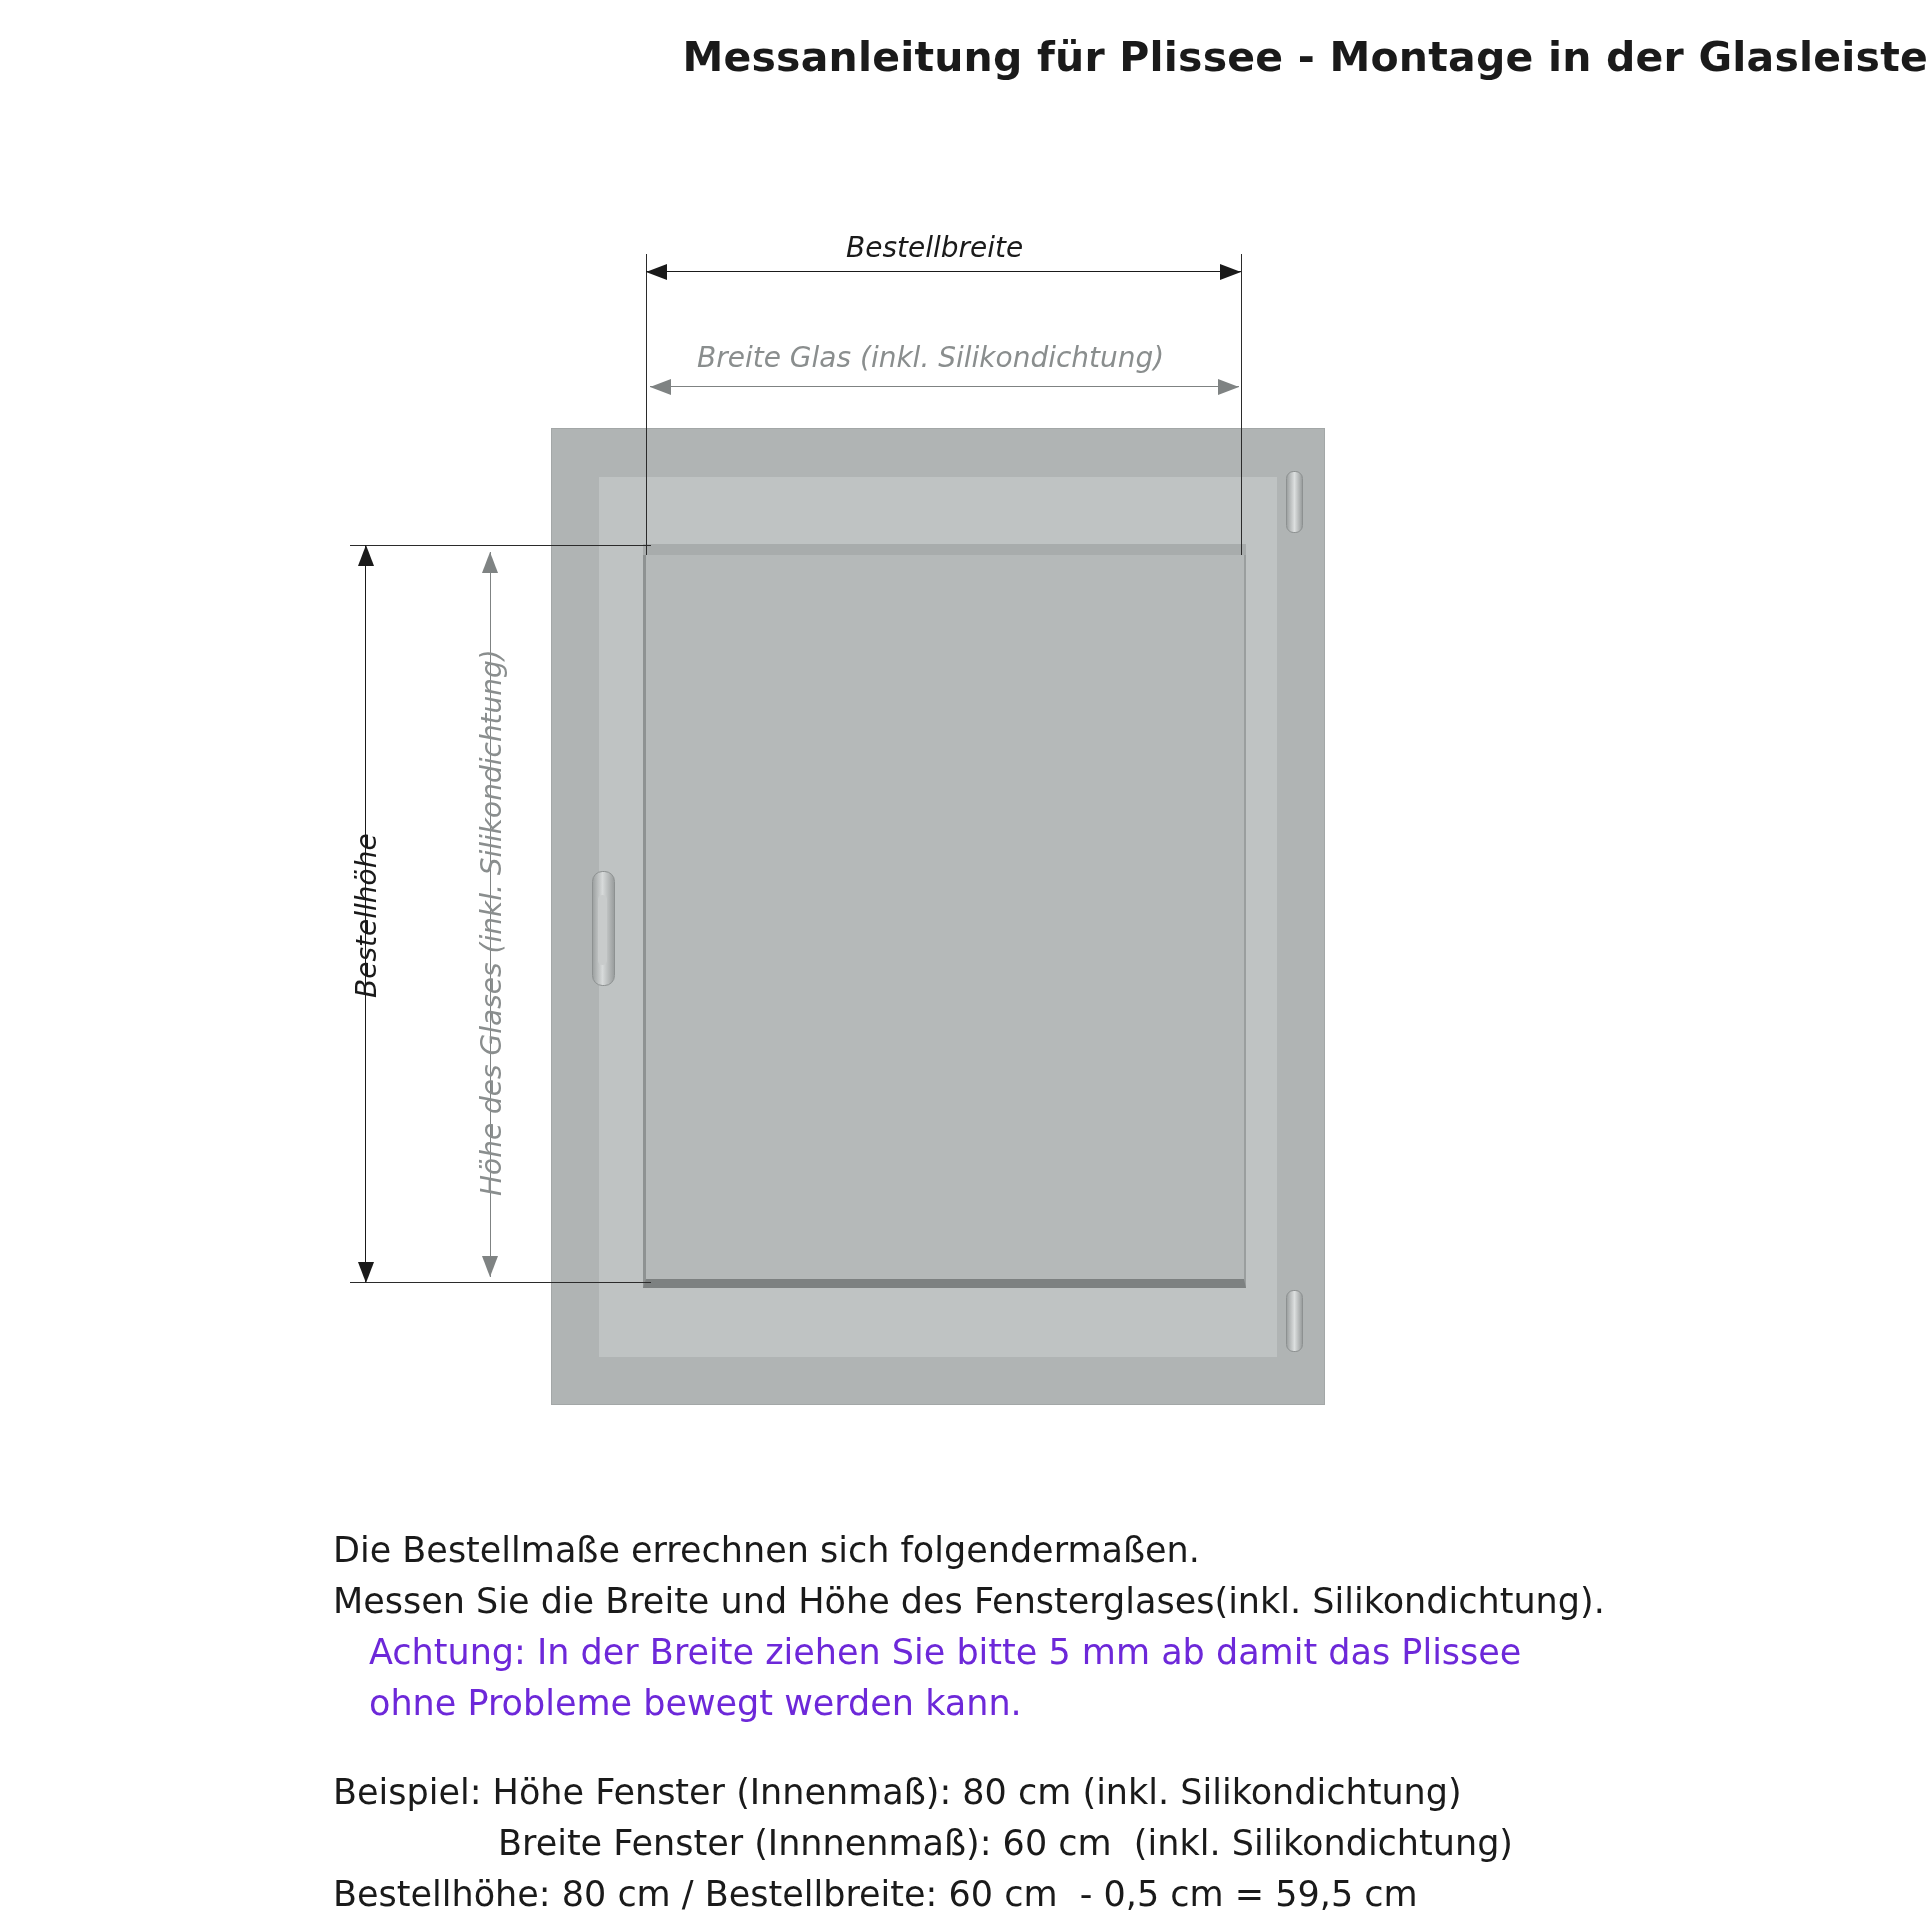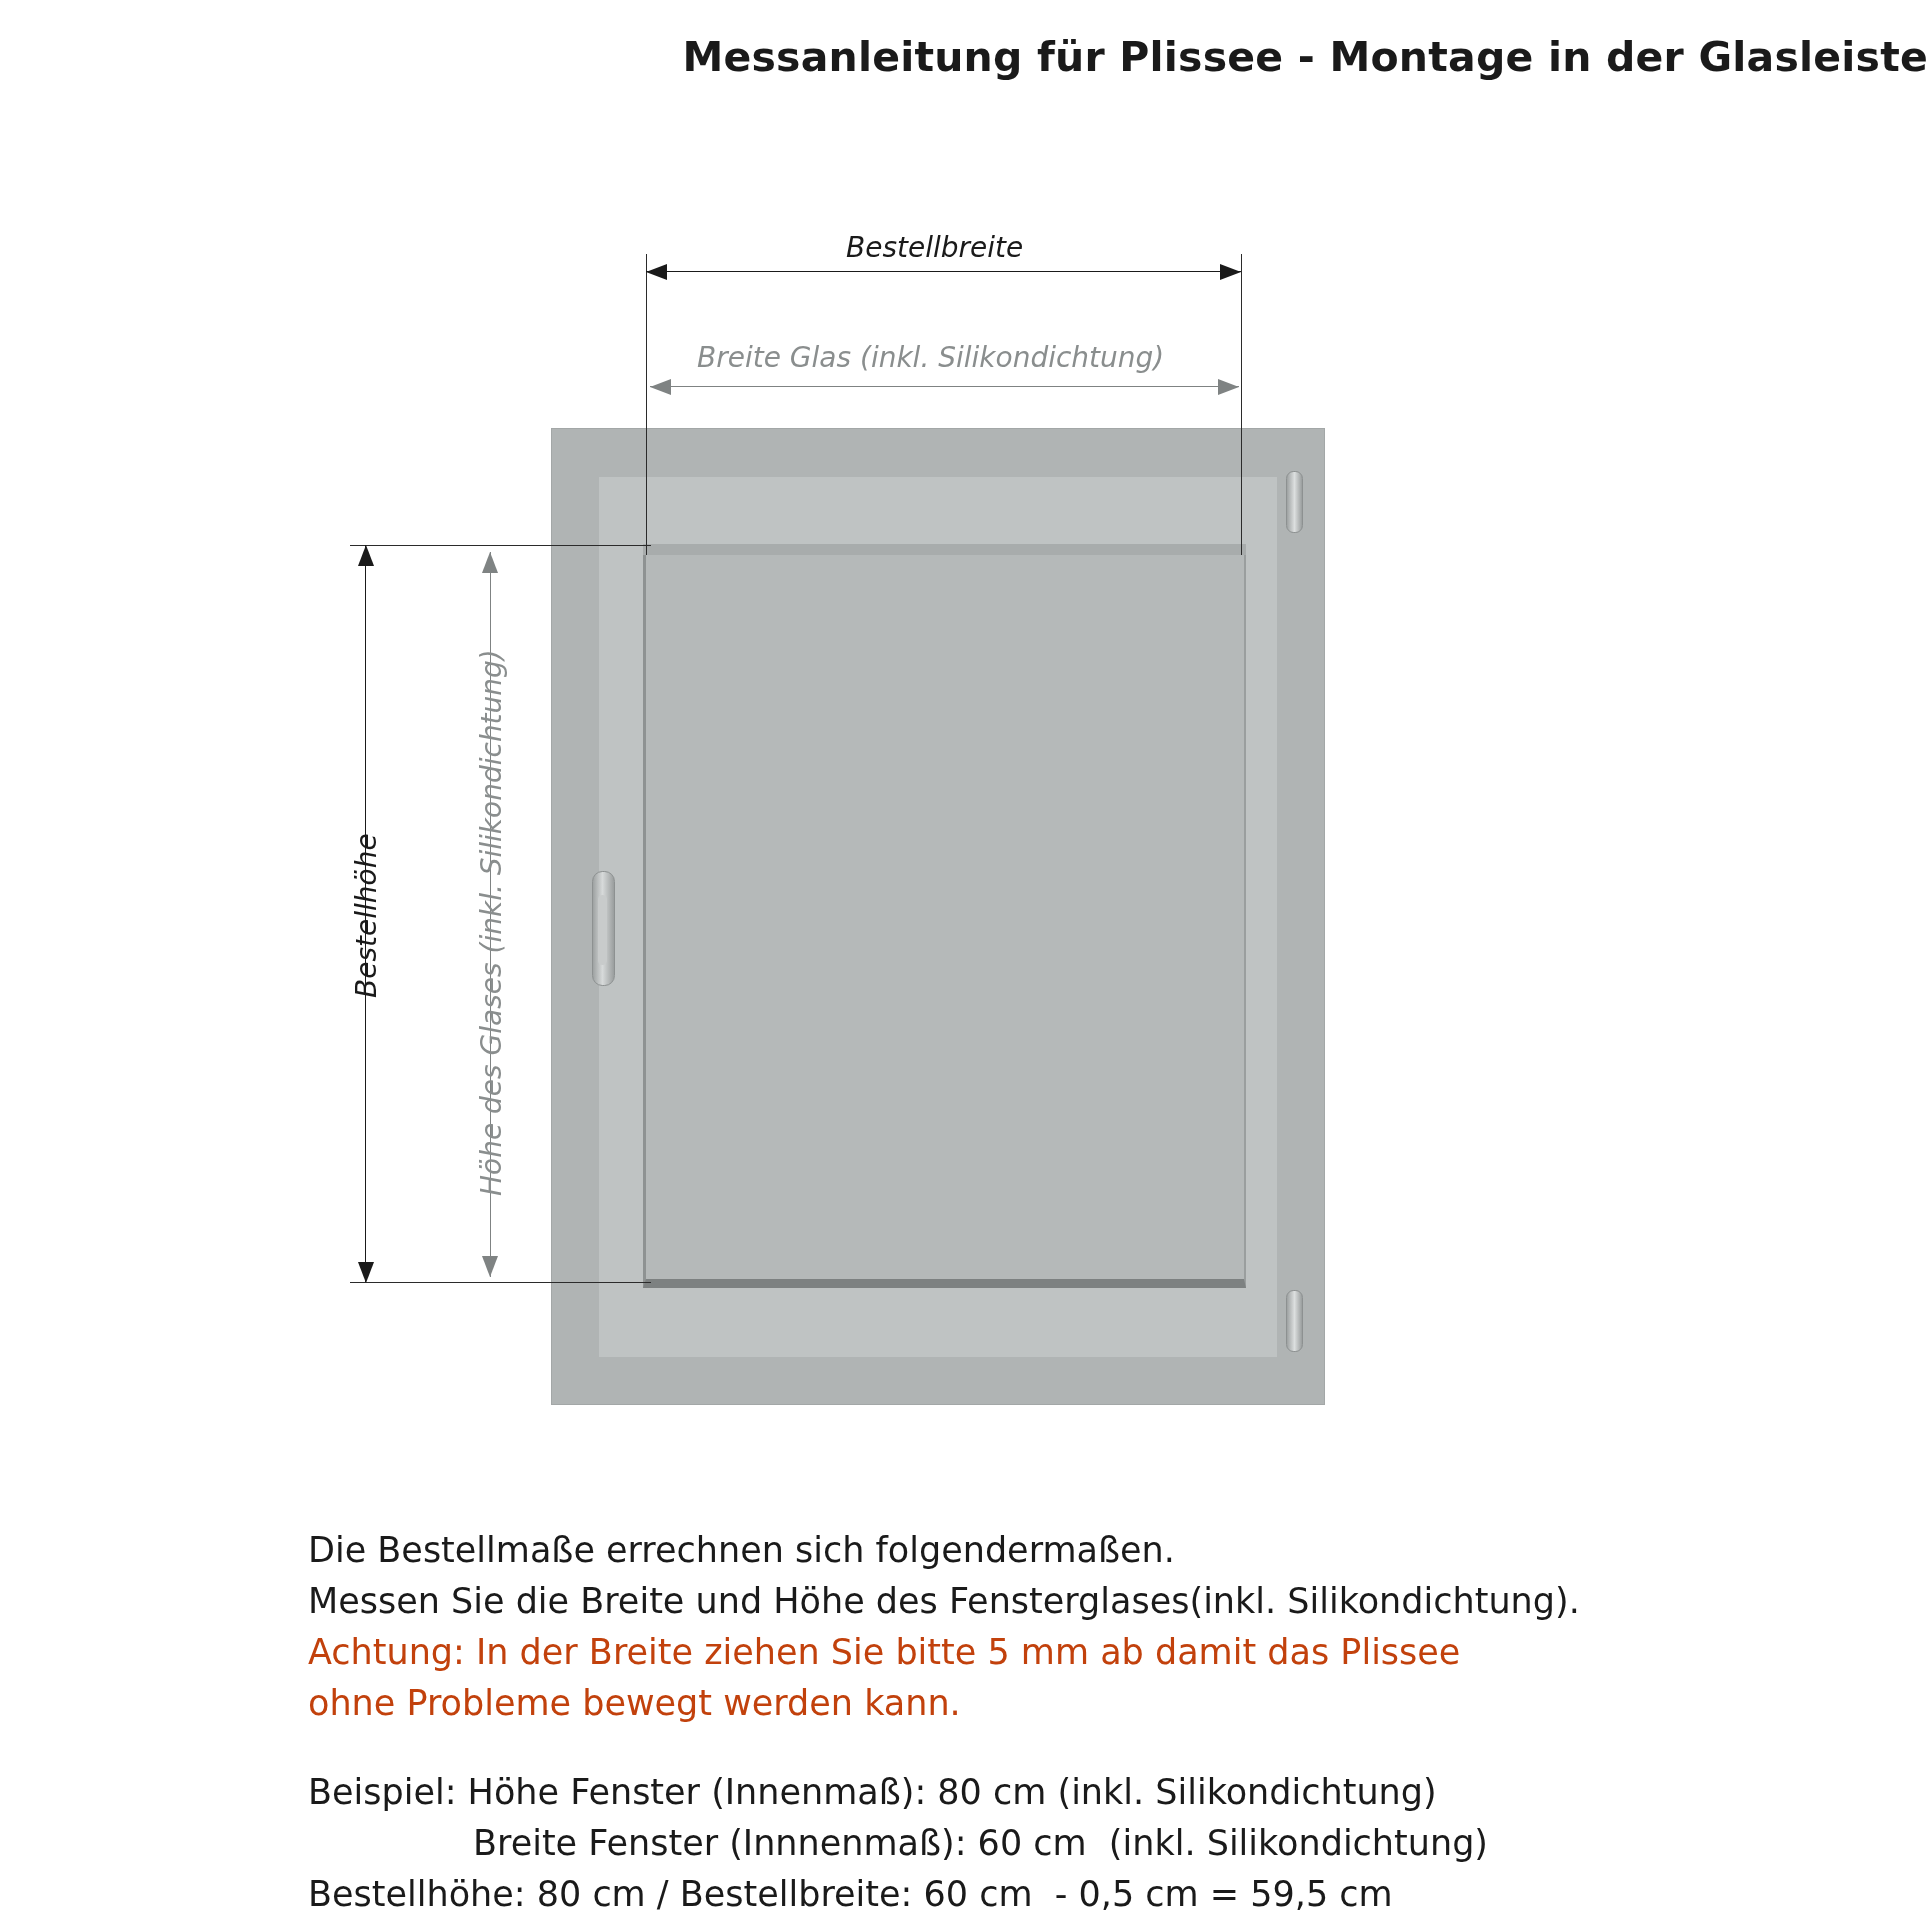--- a/index.html
+++ b/index.html
@@ -177,32 +177,32 @@
   }
   .dim-label.gray { color: #8a8e8e; }
   .dim-label.vert {
     transform-origin: 0 0;
     transform: rotate(-90deg);
   }
 
   
   #notes {
     position: absolute;
-    left: 308px;
+    left: 333px;
     top: 1525px;
     width: 1469px;
   }
   #notes p {
     margin: 0;
     font-size: 35px;
     line-height: 51px;
     color: #1a1a1a;
     white-space: pre;
   }
-  #notes p.red { color: #c2410c; }
+  #notes p.red { color: #6d28d9; margin-left: 36px; }
   #notes p.indent { padding-left: 165px; }
   #notes .spacer { height: 38px; }
 </style>
 </head>
 <body>
 
 <h1 class="page-title">Messanleitung für Plissee - Montage in der Glasleiste</h1>
 
 <div id="diagram">
 

